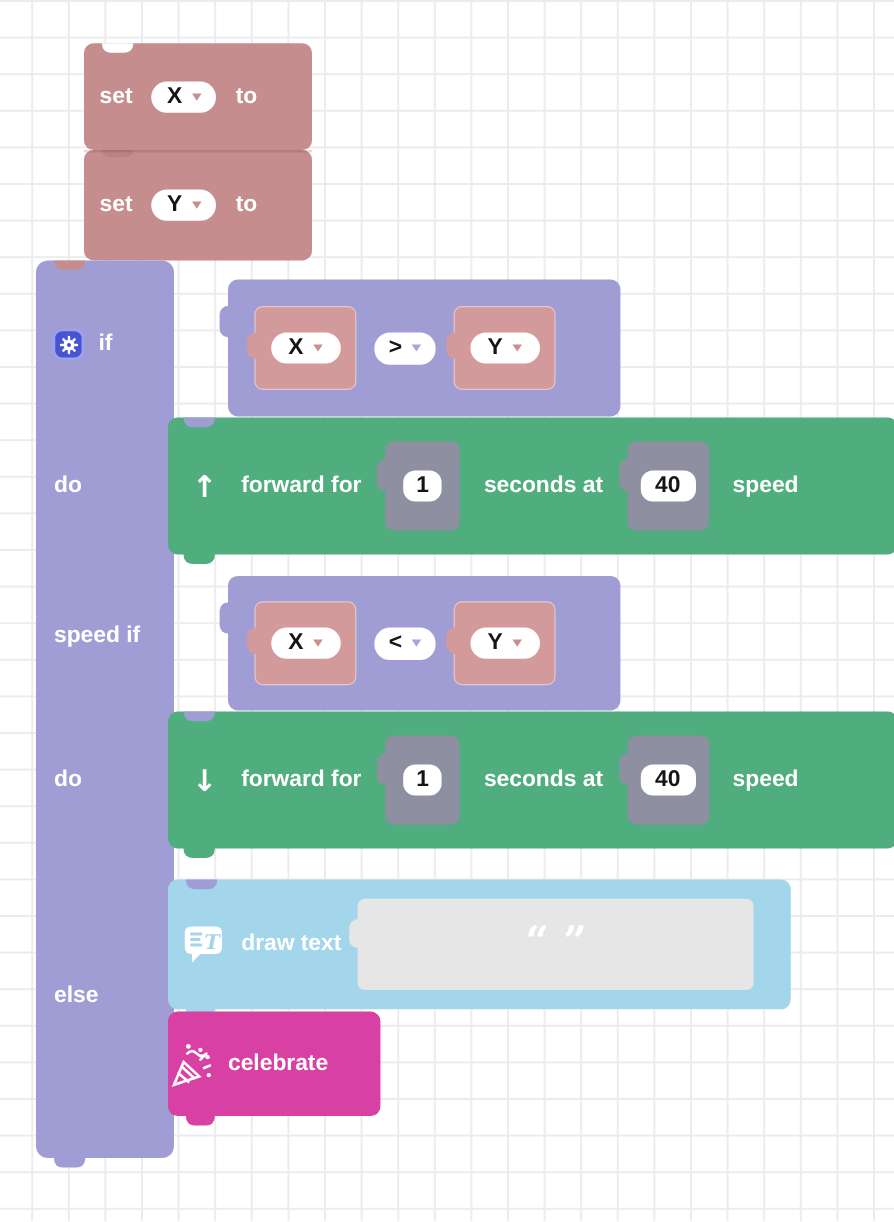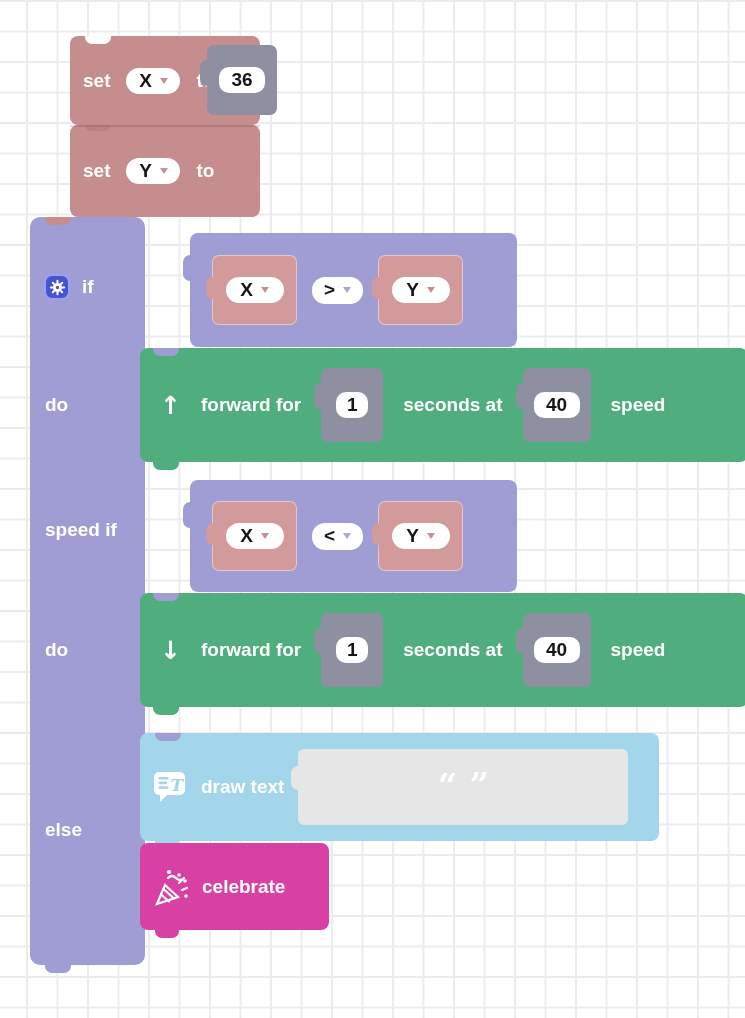--- a/index.html
+++ b/index.html
@@ -43,24 +43,20 @@
 
   <div class="blk rose r8" style="left:30px;top:36px;width:177px;height:89px;padding-left:13px;gap:16px;">
     <div class="tab" style="left:15px;top:0;background:#fff;"></div>
     <span>set</span>
     <span class="pill" style="width:54px;height:26px;">
       <span>X</span>
       <span class="tri"></span>
     </span>
     <span>to</span>
   </div>
-  <div class="grayval" style="position:absolute;left:207px;top:45px;width:70px;height:70px;">
-    <span class="ltab grayblk"></span>
-    <span class="pill" style="width:46px;height:26px;border-radius:10px;">36</span>
-  </div>
 
   <div class="blk rose r8" style="left:30px;top:125px;width:177px;height:92px;padding-left:13px;gap:16px;">
     <div class="seam"></div>
     <div class="seamtab"></div>
     <span>set</span>
     <span class="pill" style="width:54px;height:26px;">
       <span>Y</span>
       <span class="tri"></span>
     </span>
     <span>to</span>
@@ -181,21 +177,21 @@
     </svg>
     <span>draw text</span>
     <div class="shadowblk" style="position:relative;width:330px;height:76px;border-radius:6px;display:flex;align-items:center;justify-content:center;gap:12px;">
       <span class="ltab shadowblk" style="top:17px;height:24px;"></span>
       <span class="quote">“</span>
       <span class="quote">”</span>
     </div>
     <div class="btab blue" style="left:15px;width:24px;"></div>
   </div>
 
-  <div class="blk magenta r8" style="left:100px;top:843px;width:177px;height:87px;padding-left:12px;gap:12px;">
+  <div class="blk magenta r8" style="left:100px;top:843px;width:177px;height:87px;gap:12px;">
     <svg width="38" height="42" viewBox="0 0 38 42">
       <g stroke="#fff" stroke-width="2.2" fill="none" stroke-linecap="round">
         <path d="M5 38 L13 19 L26 31 Z"></path>
         <path d="M9 28.5 L17 35.5"></path>
         <path d="M11.5 23 L22 32.5"></path>
         <path d="M16 12 q4 -4 8 0 t8 0"></path>
         <path d="M30 24 l5 -2"></path>
         <path d="M27 17 l4 -4"></path>
       </g>
       <g fill="#fff">

